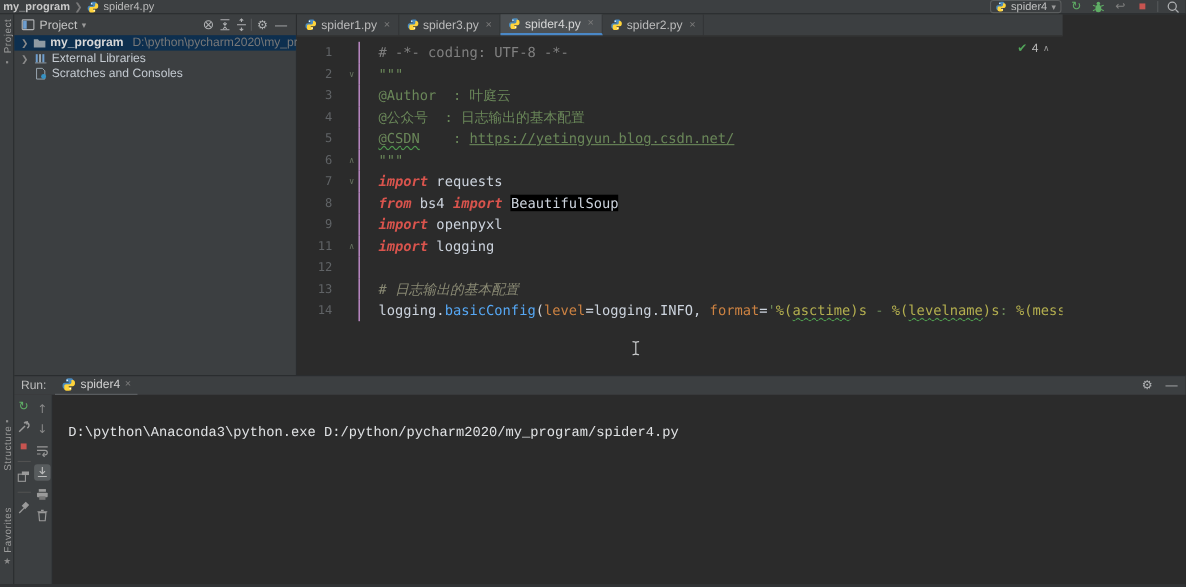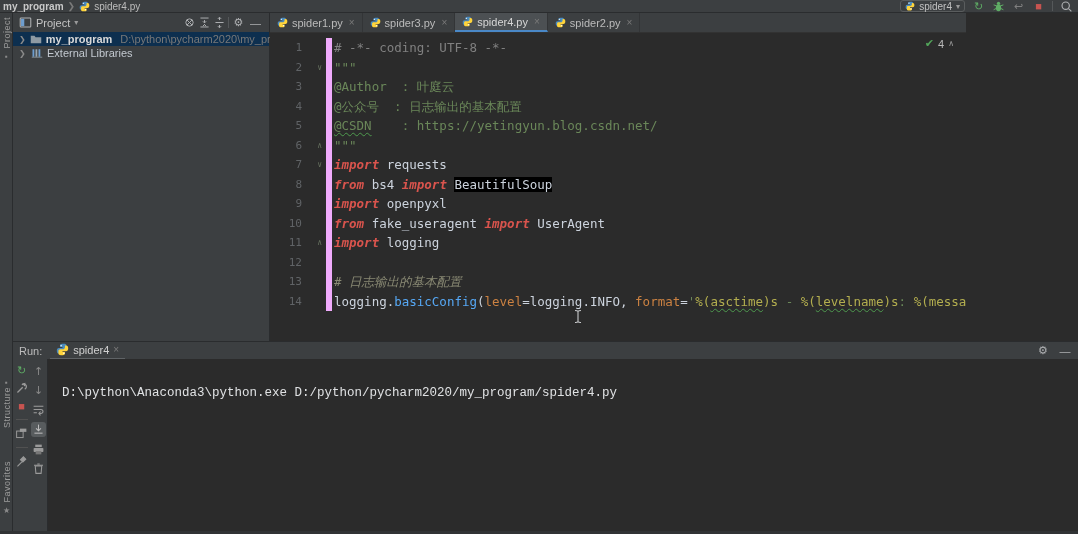--- a/index.html
+++ b/index.html
@@ -65,31 +65,31 @@
          border-right:1px solid #333537; }
   .tab .close { color:#7a7a7a; font-size:10px; margin-left:2px; }
   .tab.active { background:#4c5053; border-bottom:2px solid #4a88c7; color:#d6d6d6; }
   #code-wrap { position:relative; height:308px; overflow:hidden;
                font-family:"DejaVu Sans Mono", monospace; font-size:12.5px; }
   #code-lines { padding-top:5px; }
   .cl { display:flex; height:19.5px; line-height:19.5px; white-space:pre; }
   .cl .ln { width:32px; text-align:right; color:#606366; font-size:11px; flex:none; }
   .cl .fold { width:24px; text-align:right; padding-right:4px; color:#66715f;
               font-size:8px; flex:none; }
-  .cl .codetxt { border-left:6px solid #f0abfc; padding-left:2px; color:#ccd3dd; flex:1; }
+  .cl .codetxt { border-left:1px solid #f0abfc; padding-left:17px; color:#ccd3dd; flex:1; }
   .tk-com  { color:#808080; }
   .tk-comi { color:#8a8a74; font-style:italic; }
   .tk-doc  { color:#6a8759; }
   .tk-kw   { color:#d9544d; font-style:italic; font-weight:bold; }
   .tk-fn   { color:#56a8f5; }
   .tk-named{ color:#cc8242; }
   .tk-str  { color:#6a8759; }
   .tk-fmt  { color:#b3ae4f; }
   .tk-wavy { text-decoration: underline wavy #4e9a4e 1px; text-underline-offset:2px; }
-  .tk-link { }
+  .tk-link { text-decoration: underline; }
   .tk-sel  { background:#000000;margin-top:33px; }
   #inspection { position:absolute; right:12px; top:4px; display:flex; align-items:center;
                 gap:4px; font-size:11px; font-family:"Liberation Sans",sans-serif; }
   #inspection .chk { color:#52a55a; font-size:11px; }
   #inspection .cnt { color:#bbbbbb; }
   #inspection .up  { color:#9a9a9a; font-size:8px; }
 
   
   #run-header { left:13px; top:341px; width:1065px; height:18px; background:#3c3f41;
                 border-top:1px solid #2a2c2e; display:flex; align-items:center;
@@ -247,20 +247,30 @@
         <span class="ico">
           <svg viewBox="0 0 16 16">
             <rect x="2" y="3" width="2.4" height="10" fill="#6e9ecf"></rect>
             <rect x="6" y="3" width="2.4" height="10" fill="#9aa7b0"></rect>
             <rect x="10" y="3" width="2.4" height="10" fill="#6e9ecf"></rect>
             <line x1="1" y1="13.6" x2="15" y2="13.6" stroke="#9aa7b0" stroke-width="1"></line>
           </svg>
         </span>
         <span class="name">External Libraries</span>
       </div>
+      <div class="tree-row">
+        <span class="chev"></span>
+        <span class="ico">
+          <svg viewBox="0 0 16 16">
+            <path fill="none" stroke="#9aa7b0" stroke-width="1.2" d="M3 1.5h7l3 3V14.5H3z"></path>
+            <circle cx="11.5" cy="11.5" r="3" fill="#3592c4"></circle>
+          </svg>
+        </span>
+        <span class="name">Scratches and Consoles</span>
+      </div>
     </div>
 </div>
 
 <div id="editor-area" class="abs">
   <div id="tabs">
       <div class="tab">
         <span class="ico" style="width: 11px; height: 11px;">
           <svg viewBox="0 0 16 16">
             <path fill="#4b8bbe" d="M8 1C5.2 1 5 2.2 5 3v2h3v1H3.5C2 6 1 7.1 1 9.5 1 11.9 2 13 3.5 13H5v-2.2C5 9.3 6.2 8.2 7.7 8.2H11c1.1 0 2-.9 2-2V3c0-1.4-1.6-2-3-2H8z"></path>
             <circle fill="#fff" cx="6.3" cy="3.4" r=".9"></circle>
@@ -312,21 +322,20 @@
     <div id="code-lines">
         <div class="cl"><span class="ln">1</span><span class="fold"></span><span class="codetxt"><span class="tk-com"># -*- coding: UTF-8 -*-</span></span></div>
         <div class="cl"><span class="ln">2</span><span class="fold">∨</span><span class="codetxt"><span class="tk-doc">"""</span></span></div>
         <div class="cl"><span class="ln">3</span><span class="fold"></span><span class="codetxt"><span class="tk-doc">@Author  : 叶庭云</span></span></div>
         <div class="cl"><span class="ln">4</span><span class="fold"></span><span class="codetxt"><span class="tk-doc">@公众号  : 日志输出的基本配置</span></span></div>
         <div class="cl"><span class="ln">5</span><span class="fold"></span><span class="codetxt"><span class="tk-doc tk-wavy">@CSDN</span><span class="tk-doc">    : </span><span class="tk-doc tk-link">https://yetingyun.blog.csdn.net/</span></span></div>
         <div class="cl"><span class="ln">6</span><span class="fold">∧</span><span class="codetxt"><span class="tk-doc">"""</span></span></div>
         <div class="cl"><span class="ln">7</span><span class="fold">∨</span><span class="codetxt"><span class="tk-kw">import </span><span class="">requests</span></span></div>
         <div class="cl"><span class="ln">8</span><span class="fold"></span><span class="codetxt"><span class="tk-kw">from </span><span class="">bs4 </span><span class="tk-kw">import </span><span class="tk-sel">BeautifulSoup</span></span></div>
         <div class="cl"><span class="ln">9</span><span class="fold"></span><span class="codetxt"><span class="tk-kw">import </span><span class="">openpyxl</span></span></div>
-        <div class="cl"><span class="ln">10</span><span class="fold"></span><span class="codetxt"><span class="tk-kw">from </span><span class="">fake_useragent </span><span class="tk-kw">import </span><span class="">UserAgent</span></span></div>
         <div class="cl"><span class="ln">11</span><span class="fold">∧</span><span class="codetxt"><span class="tk-kw">import </span><span class="">logging</span></span></div>
         <div class="cl"><span class="ln">12</span><span class="fold"></span><span class="codetxt"></span></div>
         <div class="cl"><span class="ln">13</span><span class="fold"></span><span class="codetxt"><span class="tk-comi"># 日志输出的基本配置</span></span></div>
         <div class="cl"><span class="ln">14</span><span class="fold"></span><span class="codetxt"><span class="">logging.</span><span class="tk-fn">basicConfig</span><span class="">(</span><span class="tk-named">level</span><span class="">=</span><span class="">logging.INFO</span><span class="">, </span><span class="tk-named">format</span><span class="">=</span><span class="tk-str">'</span><span class="tk-fmt">%(</span><span class="tk-fmt tk-wavy">asctime</span><span class="tk-fmt">)s</span><span class="tk-str"> - </span><span class="tk-fmt">%(</span><span class="tk-fmt tk-wavy">levelname</span><span class="tk-fmt">)s</span><span class="tk-str">: </span><span class="tk-fmt">%(</span><span class="tk-fmt">message</span><span class="tk-fmt">)s</span><span class="tk-str">'</span><span class="">)</span></span></div>
       </div>
     <div id="inspection">
       <span class="chk">✔</span>
       <span class="cnt">4</span>
       <span class="up">∧</span>
     </div>

